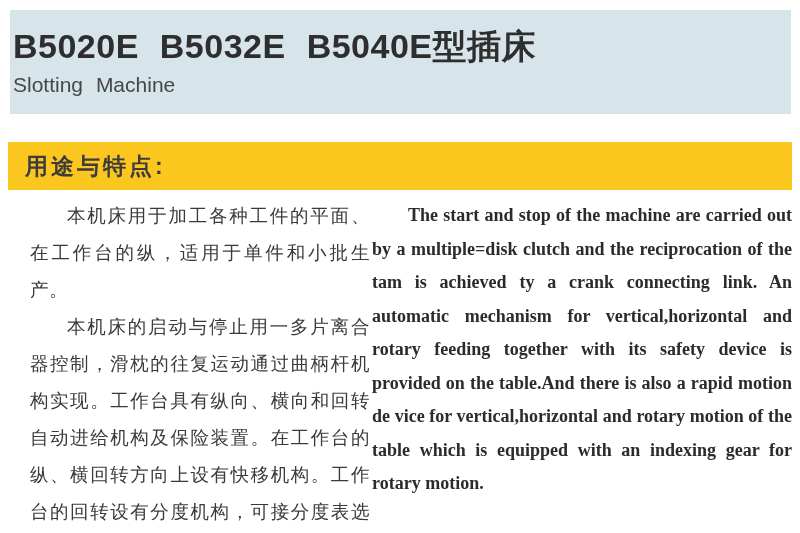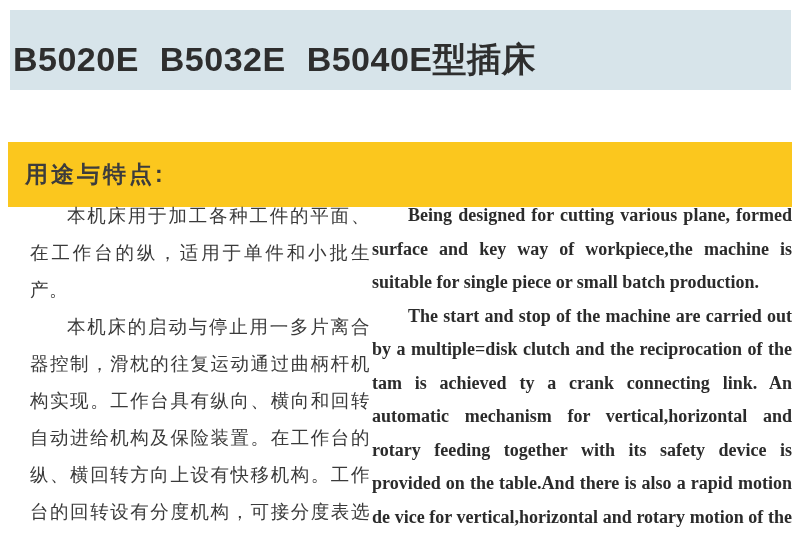--- a/index.html
+++ b/index.html
@@ -17,24 +17,24 @@
     height: 533px;
     background: #ffffff;
   }
 
   
   .title-band {
     position: absolute;
     left: 10px;
     top: 10px;
     width: 781px;
-    height: 80px;
+    height: 104px;
     background: #d7e4ea;
     box-sizing: border-box;
-    padding: 27px 0 0 3px;
+    padding: 14px 0 0 3px;
   }
   .main-title {
     margin: 0;
     font-size: 34px;
     font-weight: bold;
     letter-spacing: 0.5px;
     word-spacing: 11px;
     color: #2e2e2e;
     line-height: 44px;
     font-family: "Liberation Sans", sans-serif;
@@ -48,21 +48,21 @@
     line-height: 26px;
     font-family: "Liberation Sans", sans-serif;
   }
 
   
   .section-bar {
     position: absolute;
     left: 8px;
     top: 142px;
     width: 784px;
-    height: 65px;
+    height: 48px;
     background: #fbc71e;
     box-sizing: border-box;
     display: flex;
     align-items: center;
   }
   .section-heading {
     margin: 0 0 0 17px;
     font-size: 23px;
     font-weight: bold;
     letter-spacing: 3px;
@@ -104,29 +104,29 @@
     text-indent: 36px;
   }
 </style>
 </head>
 <body>
 
 <div class="page">
 
   <div class="title-band">
     <h1 class="main-title">B5020E B5032E B5040E型插床</h1>
+    <p class="sub-title">Slotting Machine</p>
   </div>
 
   <div class="section-bar">
     <h2 class="section-heading">用途与特点:</h2>
   </div>
 
   <div class="col-zh">
     <p>本机床用于加工各种工件的平面、在工作台的纵，适用于单件和小批生产。</p>
     <p>本机床的启动与停止用一多片离合器控制，滑枕的往复运动通过曲柄杆机构实现。工作台具有纵向、横向和回转自动进给机构及保险装置。在工作台的纵、横回转方向上设有快移机构。工作台的回转设有分度机构，可接分度表选取反需的分度数。</p>
   </div>
 
   <div class="col-en">
-    <p>Being designed for cutting various plane, formed surface and key way of workpiece,the machine is suitable for single piece or small batch production.</p>
     <p>The start and stop of the machine are carried out by a multiple=disk clutch and the reciprocation of the tam is achieved ty a crank connecting link. An automatic mechanism for vertical,horizontal and rotary feeding together with its safety device is provided on the table.And there is also a rapid motion de vice for vertical,horizontal and rotary motion of the table which is equipped with an indexing gear for rotary motion.</p>
   </div>
 
 </div>
 
 </body></html>

